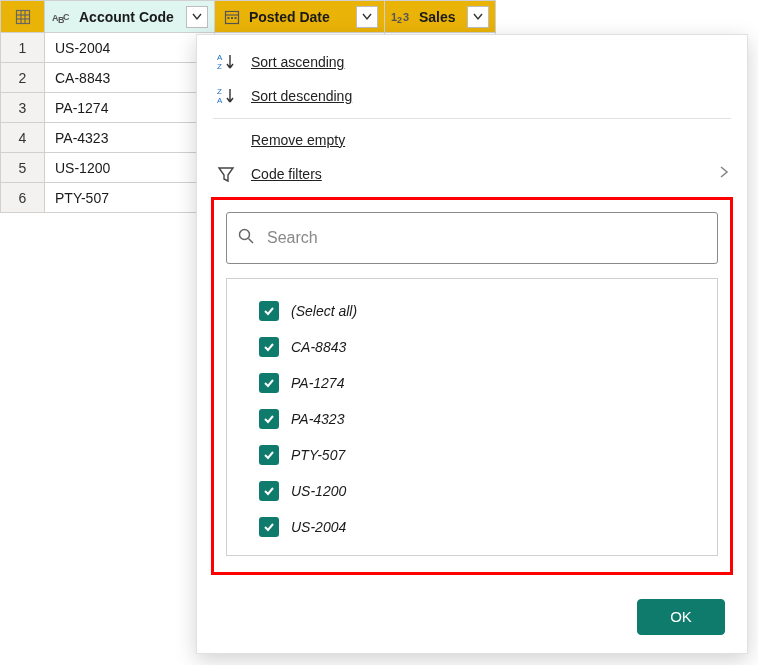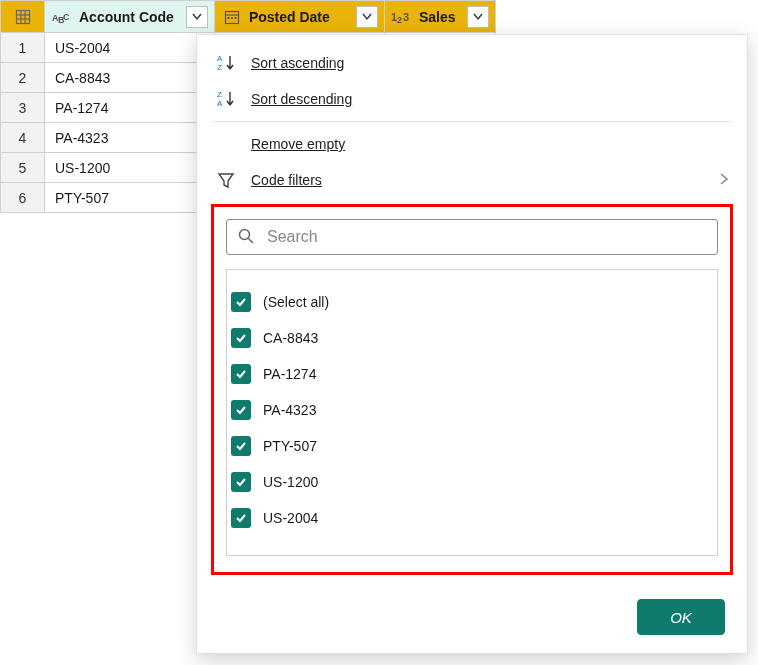--- a/index.html
+++ b/index.html
@@ -105,40 +105,41 @@
     border: 3px solid #ff0000;
     margin: 6px 14px 10px 14px;
     padding: 12px 12px 16px 12px;
     flex: 1;
     display: flex;
     flex-direction: column;
   }
   .search-wrap {
     border: 1px solid #8a8a8a;
     border-radius: 3px;
-    height: 36px;
+    height: 52px;
     display: flex;
     align-items: center;
     padding: 0 10px;
     gap: 10px;
     color: #666;
   }
   .search-wrap input {
     border: none;
     outline: none;
     flex: 1;
     font-size: 16px;
     color: #444;
   }
   .search-wrap input::placeholder { color: #888; font-style: normal; }
   .values-box {
     border: 1px solid #d0d0d0;
     margin-top: 14px;
     flex: 1;
-    padding: 14px 16px 10px 0;
+    padding: 14px 16px 10px 28px;
+    font-style: italic;
   }
   .val-item {
     display: flex;
     align-items: center;
     gap: 12px;
     padding: 8px 4px;
   }
   .chk {
     width: 20px; height: 20px;
     border-radius: 3px;
@@ -155,21 +156,20 @@
   .btn {
     min-width: 88px;
     height: 36px;
     border-radius: 4px;
     border: 1px solid #bdbdbd;
     background: #fff;
     font-size: 15px;
     cursor: pointer;
     display:flex; align-items:center; justify-content:center;
     padding: 0 18px;
-    font-style: italic;
   }
   .btn.primary {
     background: #0f7b6c;
     border-color: #0f7b6c;
     color: #fff;
   }
 </style>
 </head>
 <body>
 

